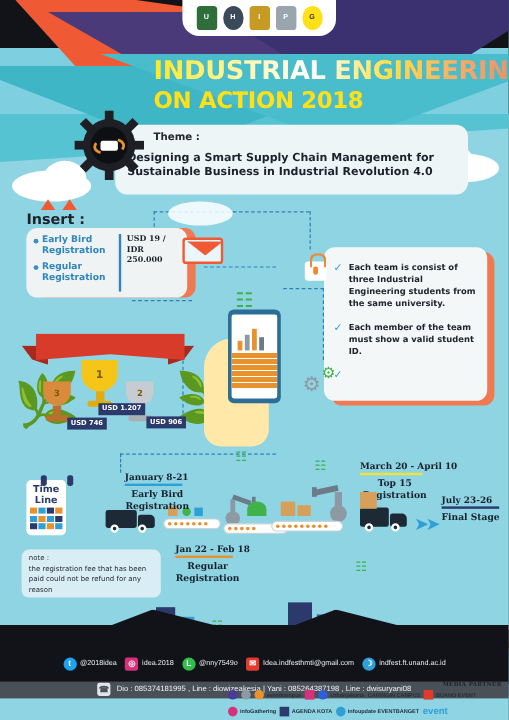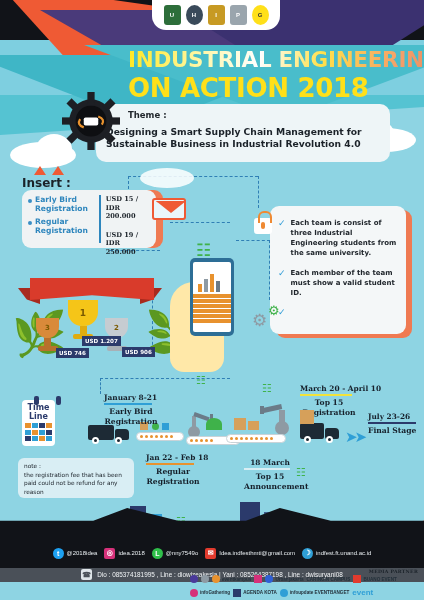--- a/index.html
+++ b/index.html
@@ -47,21 +47,21 @@
 
   .gear-big { position:absolute; left:62px; top:92px; width:58px; height:58px; z-index:10; }
   .gear-big svg { width:58px; height:58px; }
 
   
   .title1 { position:absolute; left:128px; top:47px; z-index:11;
     font-family:"DejaVu Sans", sans-serif; font-weight:bold; font-size:21.5px; letter-spacing:-0.3px;
     background:linear-gradient(100deg,#ffe71f 0%,#fff6a0 22%,#ffffff 42%,#ffe04a 62%,#f5a06a 86%,#e78a63 100%);
     -webkit-background-clip:text; background-clip:text; color:transparent; white-space:nowrap; }
   .title2 { position:absolute; left:128px; top:73px; z-index:11;
-    font-family:"DejaVu Sans", sans-serif; font-weight:bold; font-size:26px; letter-spacing:-0.3px;
+    font-family:"DejaVu Sans", sans-serif; font-weight:bold; font-size:19px; letter-spacing:-0.3px;
     color:#ffe019; white-space:nowrap; }
 
   
   .theme-card { position:absolute; left:96px; top:104px; width:294px; height:58px;
     background:#eef5f7; border-radius:10px; z-index:9; padding:6px 10px; }
   .theme-label { font-family:"DejaVu Sans", sans-serif; font-weight:bold; font-size:8.5px; color:#22282d;
     margin-left:22px; }
   .theme-text { font-family:"DejaVu Sans", sans-serif; font-weight:bold; font-size:9.2px; color:#1b2229;
     line-height:1.35; margin-top:6px; }
 
@@ -300,24 +300,20 @@
         <span class="ins-dot"></span>
         <span class="ins-lbl">Early Bird Registration</span>
       </div>
       <div class="ins-row">
         <span class="ins-dot"></span>
         <span class="ins-lbl">Regular Registration</span>
       </div>
     </div>
     <div class="ins-right">
       <div class="ins-price">
-        <span>USD 15  /</span><br>
-        <span>IDR 200.000</span>
-      </div>
-      <div class="ins-price">
         <span>USD 19  /</span><br>
         <span>IDR 250.000</span>
       </div>
     </div>
   </div>
 
   <div class="rules-shadow"></div>
   <div class="rules-card">
     <div class="rule">
       <span class="chk">✓</span>
@@ -408,25 +404,20 @@
     <div class="tl-name" style="width:54px;text-align:center">Early Bird Registration</div>
   </div>
 
   <div class="tl-item" style="left:146px;top:453px;">
     <div class="tl-date">Jan 22 - Feb 18</div>
     <div class="tl-line" style="background:#e8922e;width:48px"></div>
     <div class="tl-name" style="width:54px;text-align:center">Regular Registration</div>
   </div>
 
 
-  <div class="tl-item" style="left:244px;top:458px;">
-    <div class="tl-date" style="text-align:center">18 March</div>
-    <div class="tl-line" style="background:#d9eef4;width:46px"></div>
-    <div class="tl-name" style="width:52px;text-align:center">Top 15 Announcement</div>
-  </div>
 
   <div class="tl-item" style="left:300px;top:384px;">
     <div class="tl-date">March 20 - April 10</div>
     <div class="tl-line" style="background:#f2e33a;width:52px"></div>
     <div class="tl-name" style="width:58px;text-align:center">Top 15 Registration</div>
   </div>
 
   <div class="tl-item" style="left:368px;top:412px;">
     <div class="tl-date">July 23-26</div>
     <div class="tl-line" style="background:#2b3a6b;width:48px"></div>

